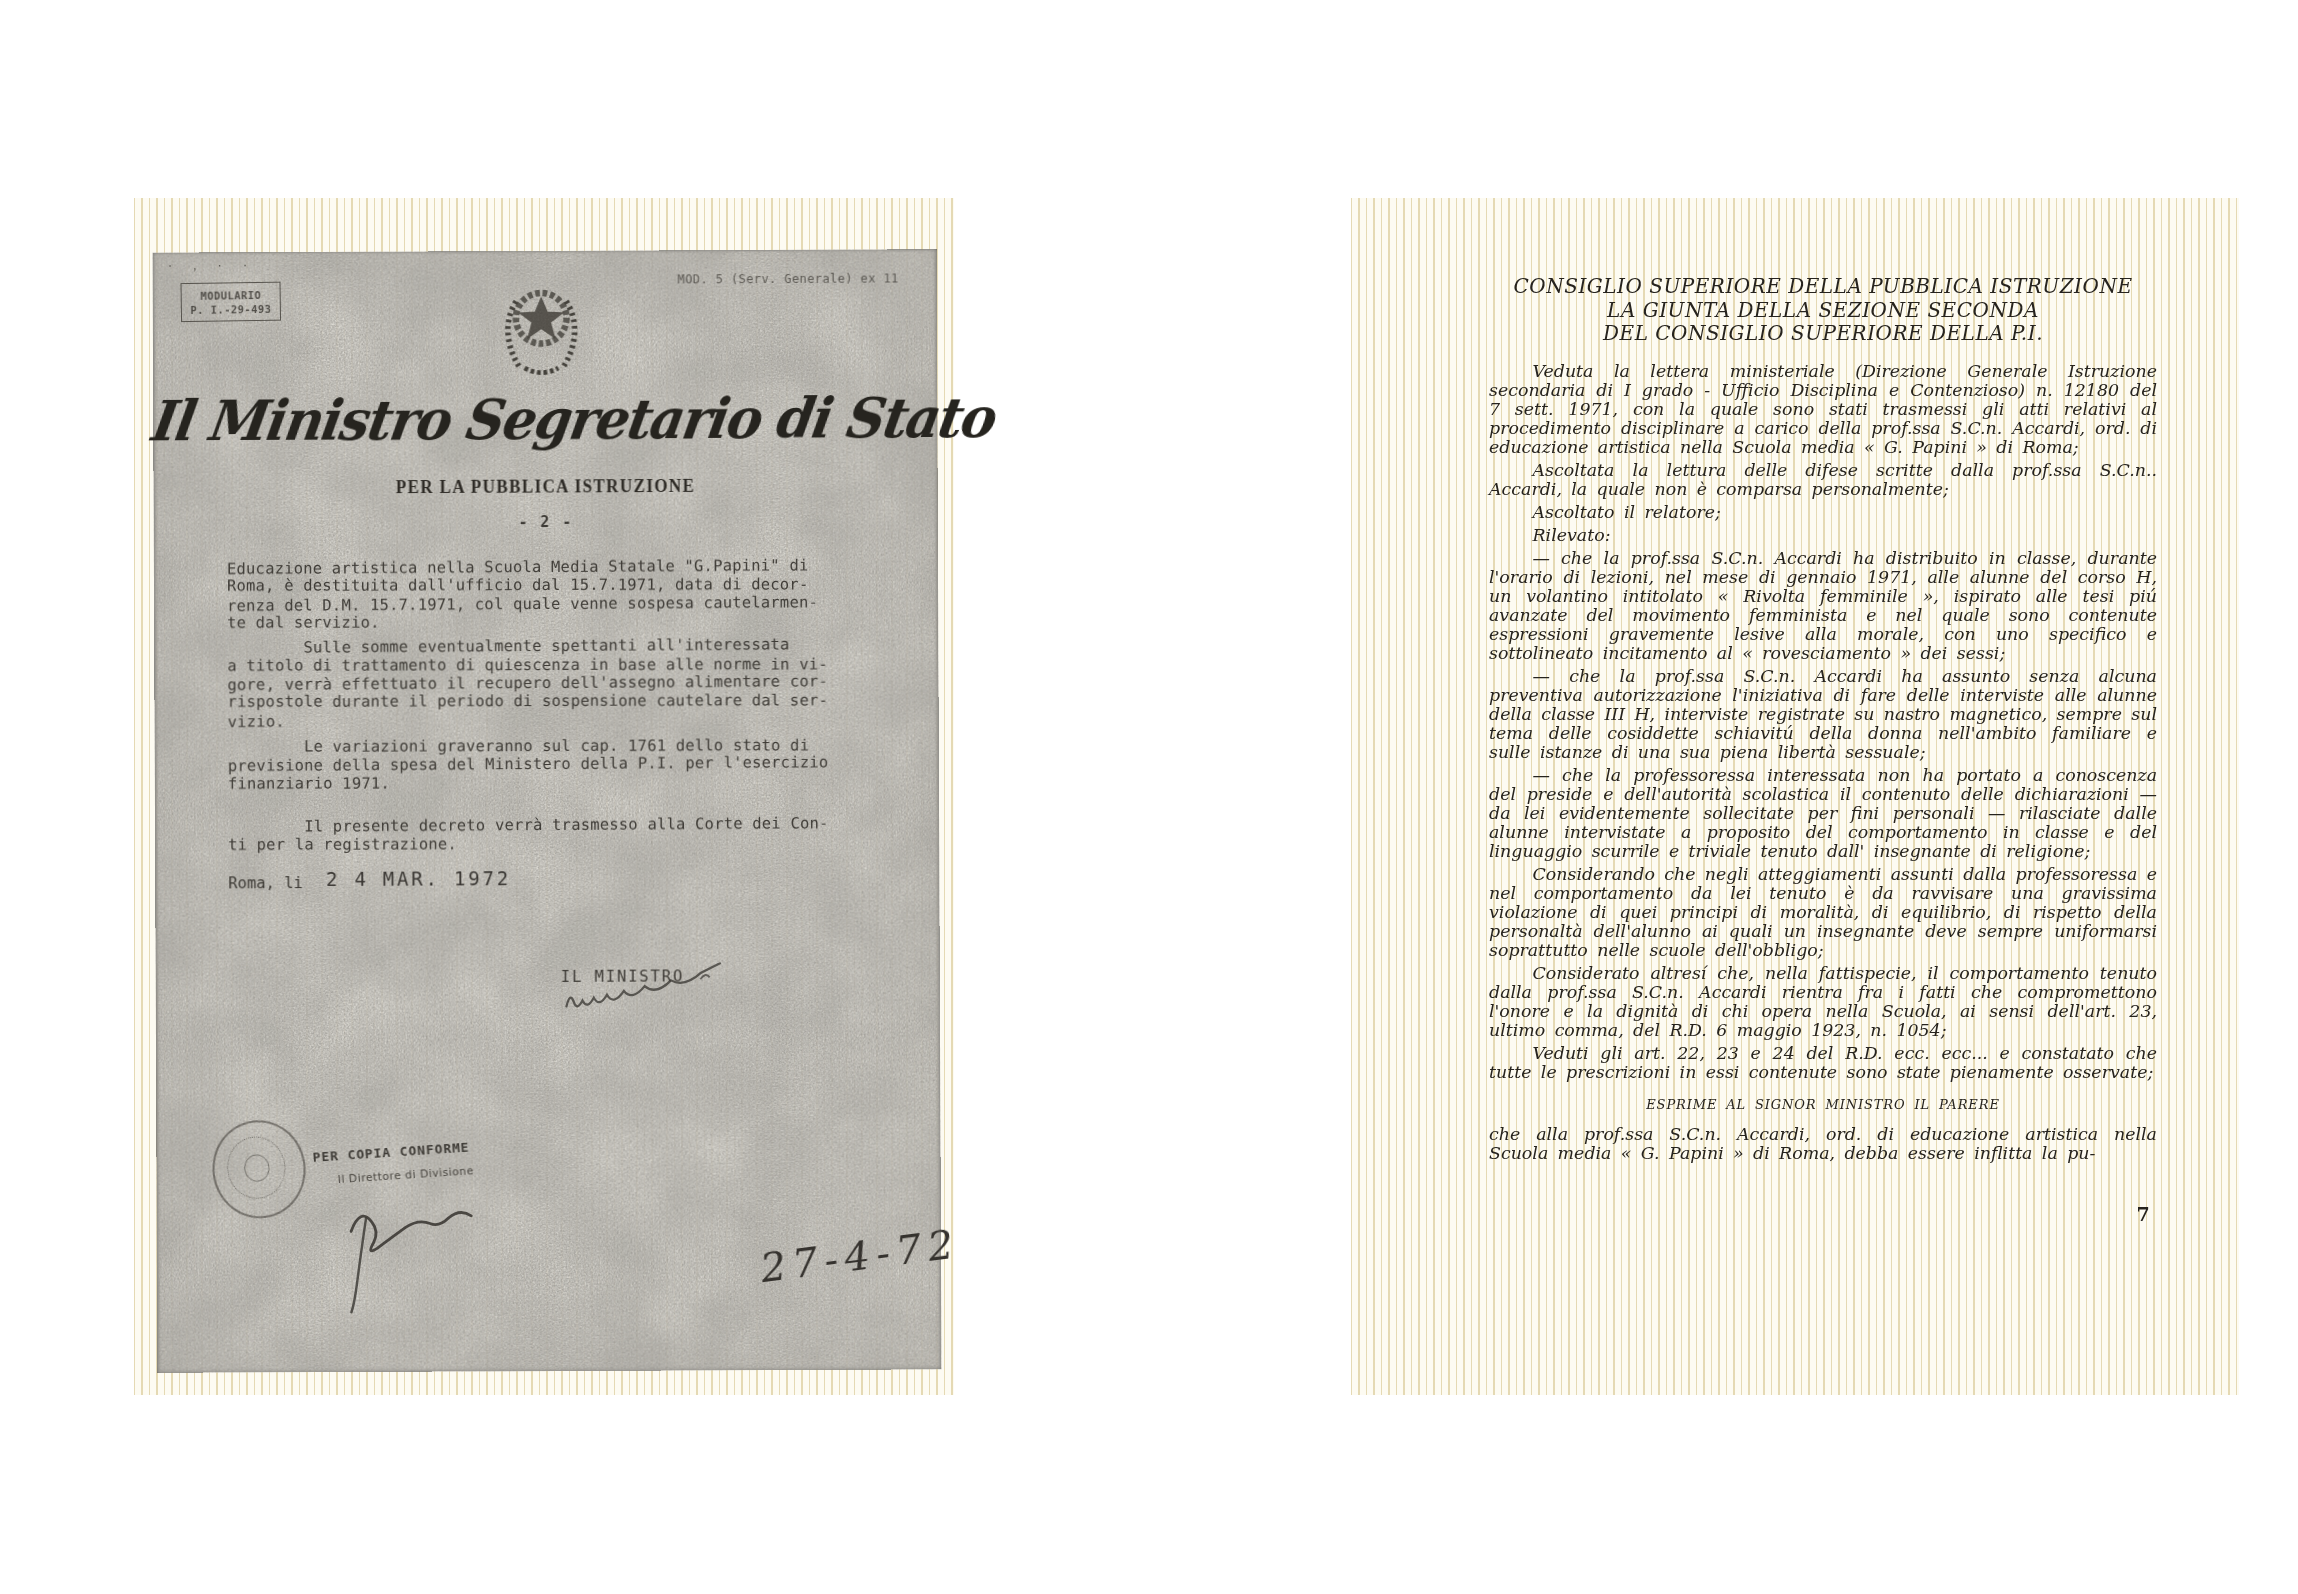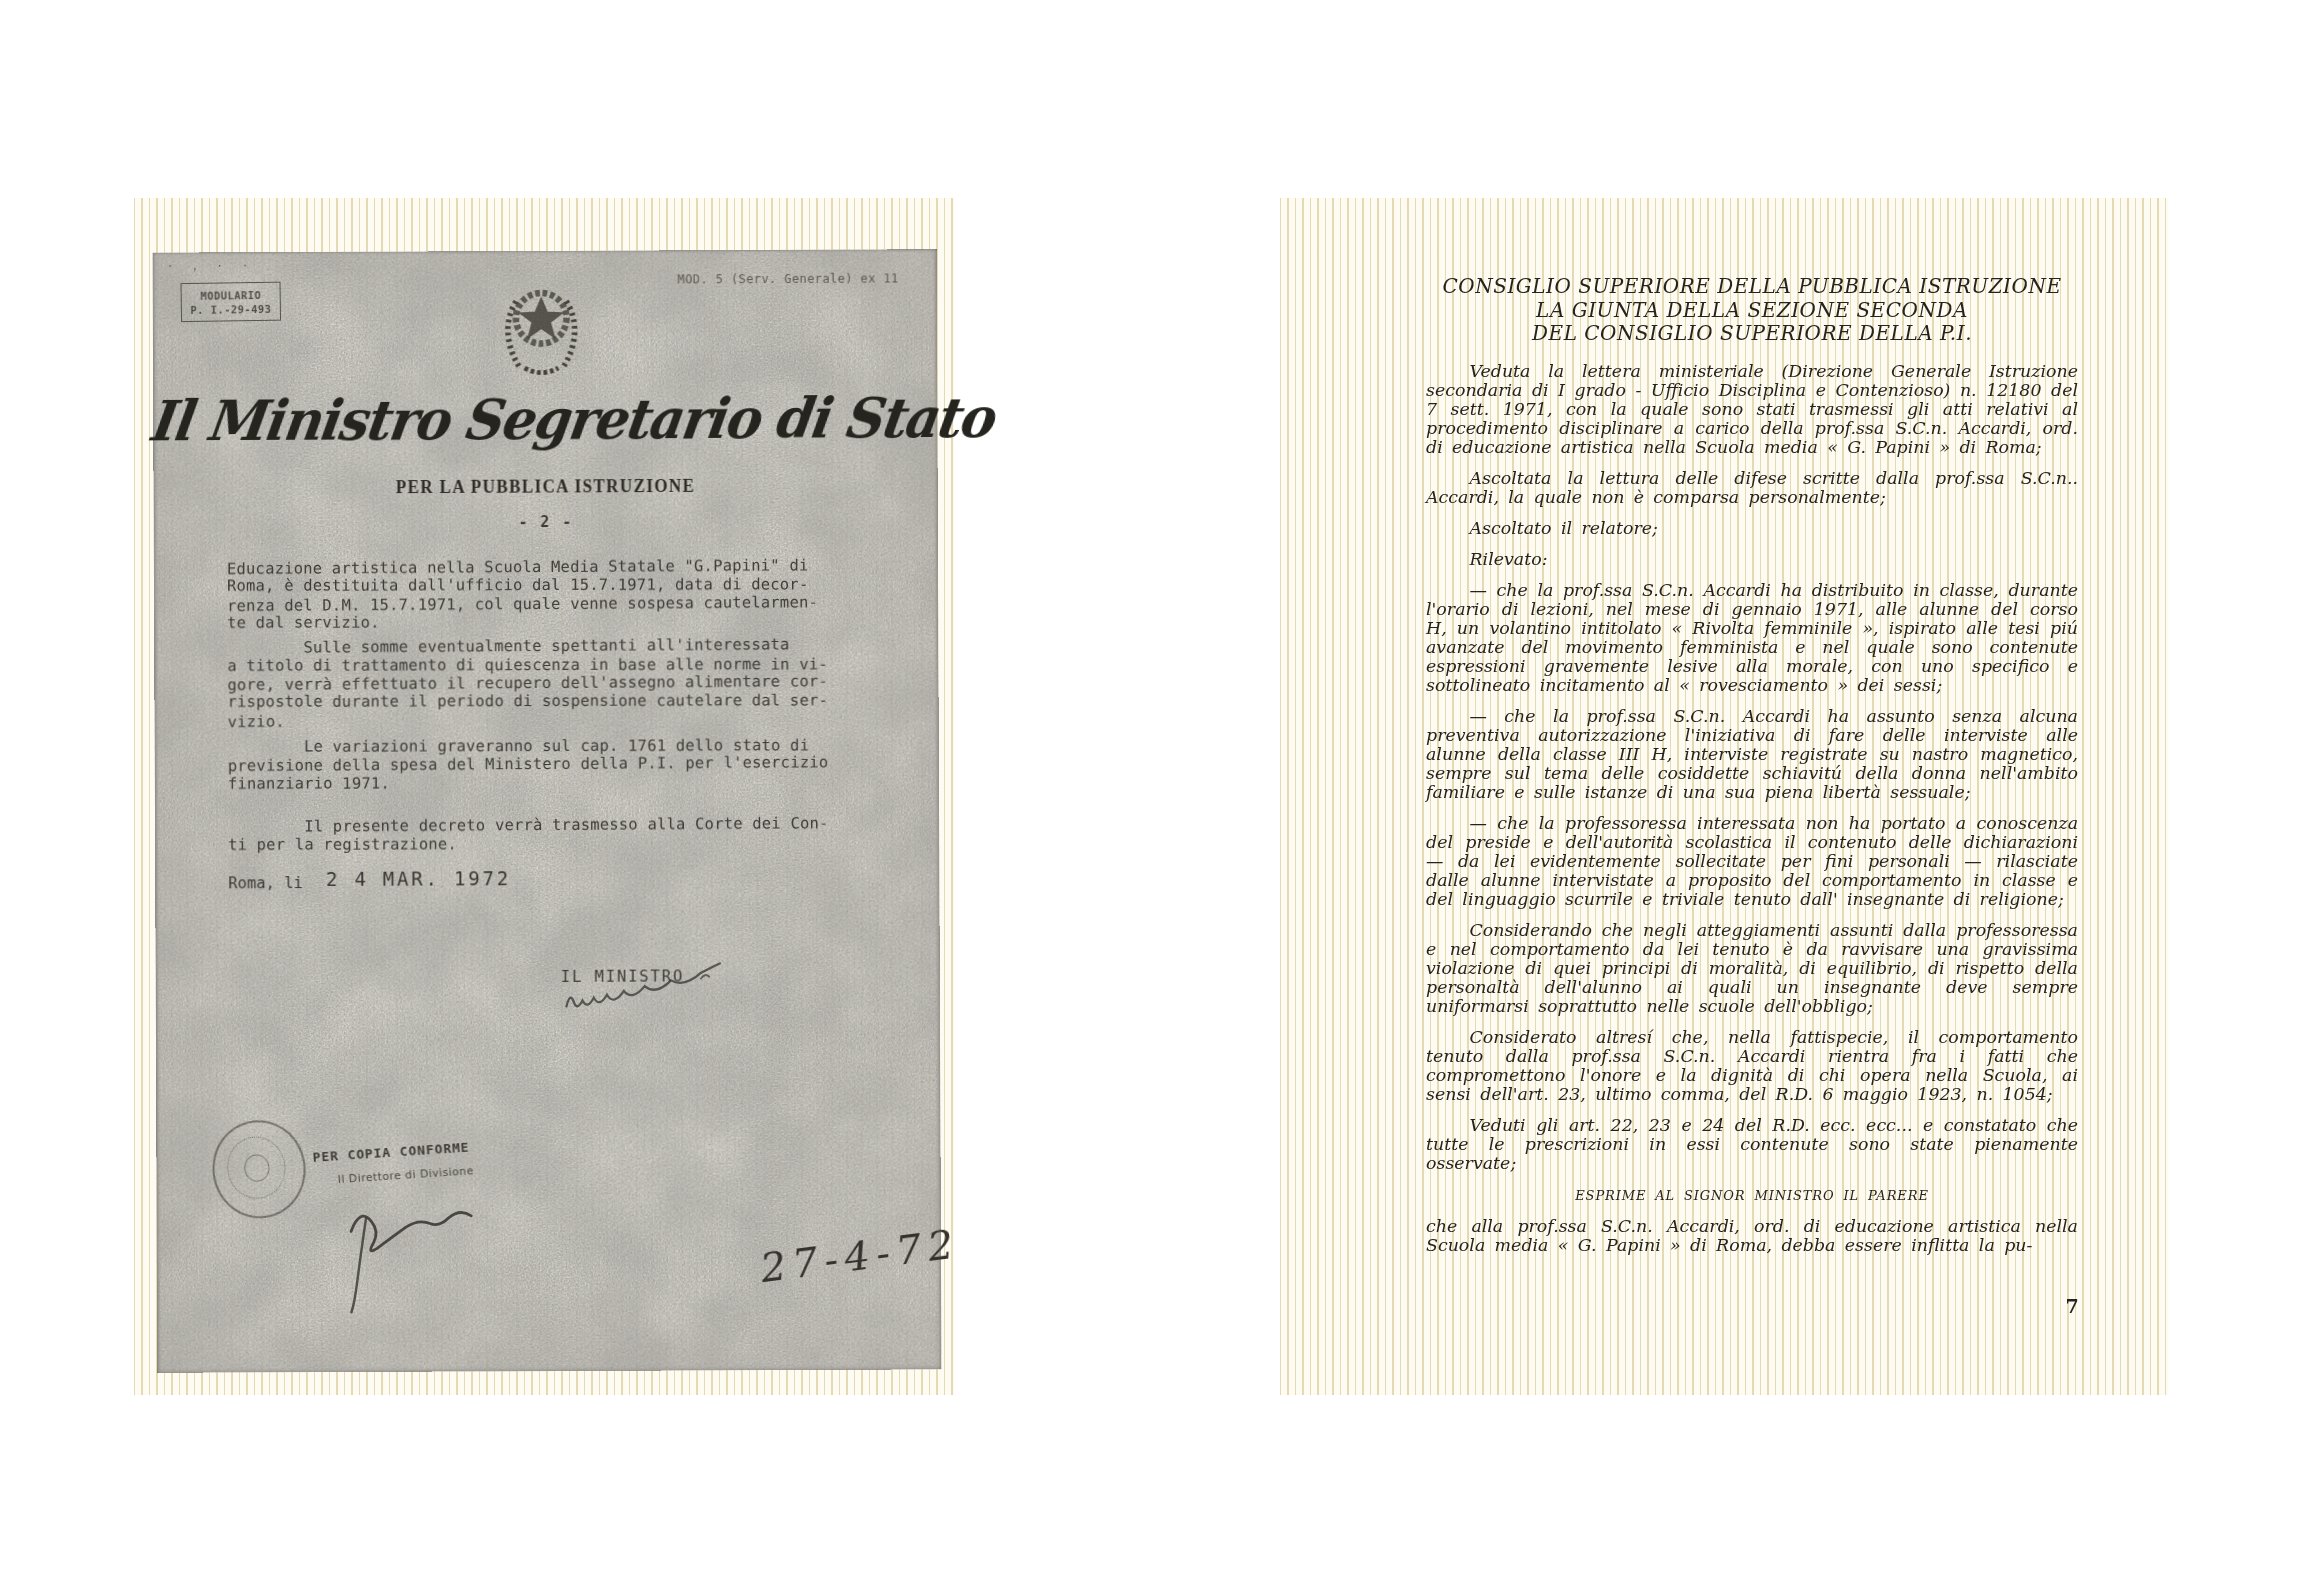--- a/index.html
+++ b/index.html
@@ -5,21 +5,21 @@
   html,body{margin:0;padding:0;background:#ffffff;}
   .stage{position:relative;width:2299px;height:1594px;background:#ffffff;overflow:hidden;
          font-family:"Liberation Sans",sans-serif;}
 
   
   .page{position:absolute;top:198px;height:1197px;background-color:#fdfbf2;
         background-image:repeating-linear-gradient(to right,
           rgba(205,184,118,0.50) 0px, rgba(205,184,118,0.50) 1.4px,
           rgba(0,0,0,0) 1.4px, rgba(0,0,0,0) 7.5px);}
   .page-left{left:134px;width:820px;}
-  .page-right{left:1280px;width:888px;}
+  .page-right{left:1351px;width:888px;}
 
   
   .scan{position:absolute;left:21px;top:53px;width:784px;height:1120px;
         background:rgba(224,222,216,0.82);
         box-shadow:inset 2.8px 0 2.8px -0.9px rgba(45,45,45,.45),
                    inset -2.8px 0 2.8px -0.9px rgba(45,45,45,.38),
                    inset 0 1.9px 2.8px -0.9px rgba(45,45,45,.35),
                    inset 0 -2.8px 3.8px -0.9px rgba(45,45,45,.30),
                    inset 0 0 66px rgba(110,105,95,.22);
         transform:rotate(-0.25deg);}
@@ -80,21 +80,21 @@
              transform:rotate(-7deg);filter:blur(0.3px);white-space:nowrap;}
 
   
   .rp-content{position:absolute;left:134px;top:77px;width:676px;color:#26231e;
               font-family:"DejaVu Serif",serif;font-style:italic;}
   .rp-heading{text-align:center;font-size:20px;line-height:23.5px;letter-spacing:0.5px;
               font-weight:500;}
   .rp-heading .hl{white-space:nowrap;}
   .rp-paras{margin-top:16px;font-size:17.4px;line-height:19px;text-align:justify;
             word-spacing:.22em;}
-  .para{margin:12px;}
+  .para{margin:4px;}
   .para.indent{text-indent:2.5em;}
   .para.noindent{text-indent:0;}
   .para.center-heading{text-align:center;text-indent:0;font-size:13px;
             letter-spacing:0.9px;margin:13px 0 11.3px 0;white-space:nowrap;}
   .page-number{margin-top:40px;text-align:right;padding-right:11.3px;
                font-size:19px;font-weight:bold;font-style:normal;}
 </style>
 </head>
 <body>
 

